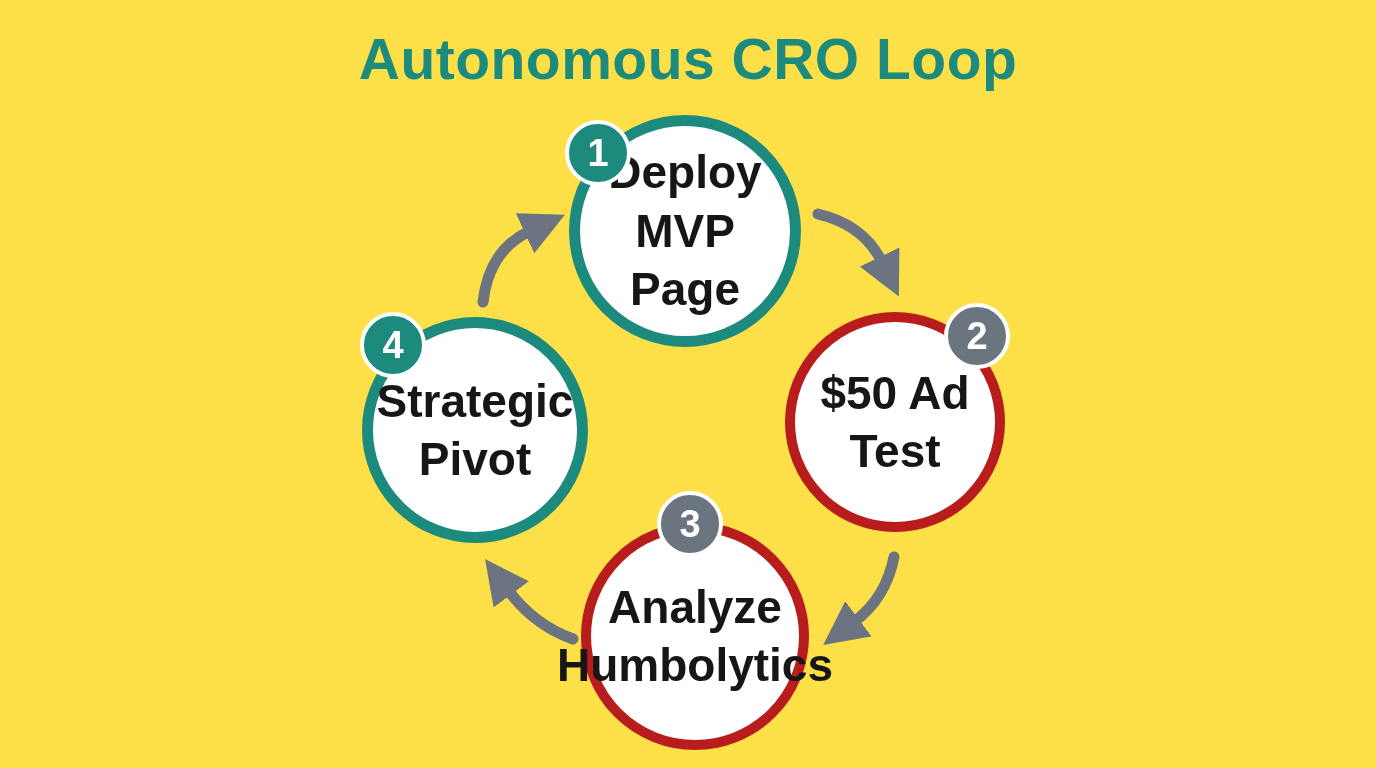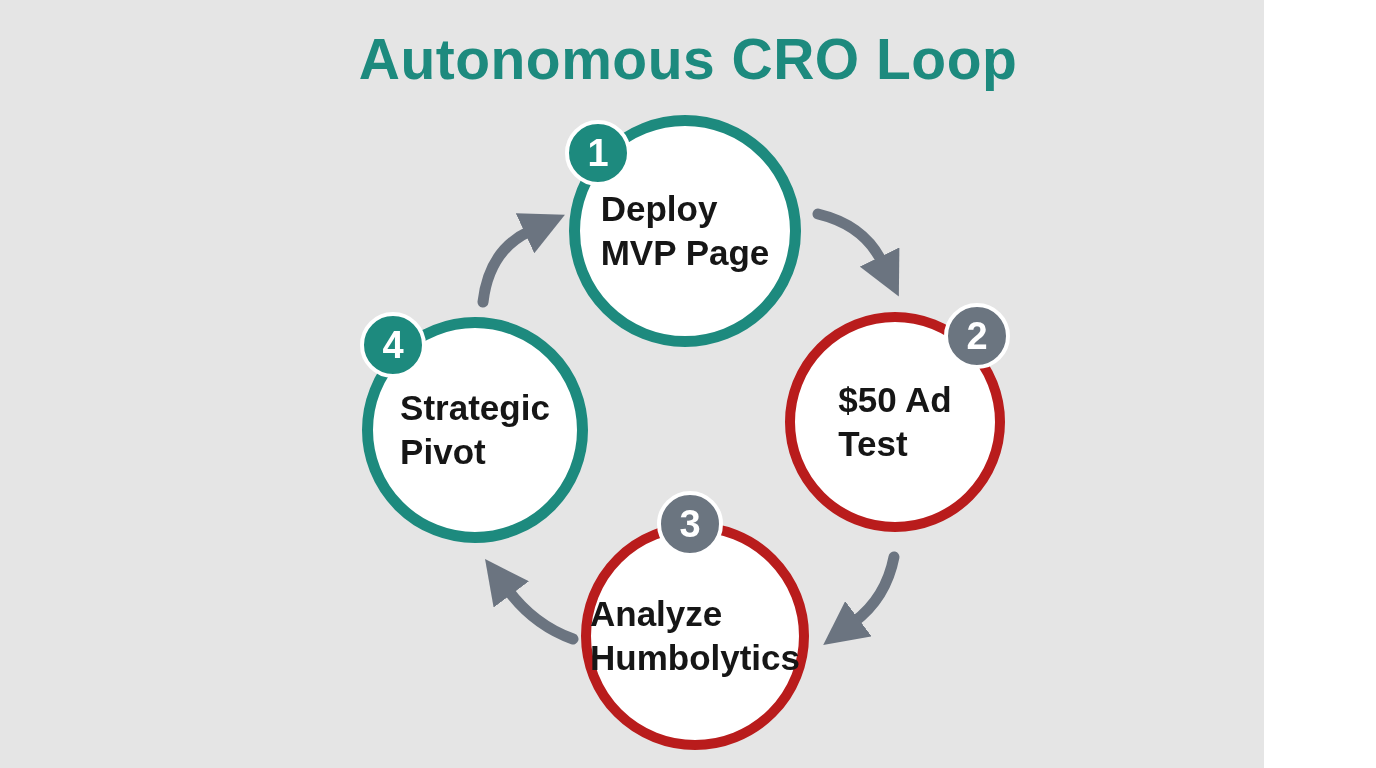--- a/index.html
+++ b/index.html
@@ -1,22 +1,22 @@
 <!DOCTYPE html>
 <html><head>
 <meta charset="utf-8">
 <style>
   html, body { margin: 0; padding: 0; }
   body { background: #ffffff; font-family: "Liberation Sans", sans-serif; }
 
   .canvas {
     position: relative;
-    width: 1264px;
+    width: 1376px;
     height: 768px;
-    background: #e5e5e5;
+    background: #fde047;
     overflow: hidden;
   }
 
   .diagram-title {
     position: absolute;
     top: 26px;
     left: 0;
     width: 1376px;
     text-align: center;
     font-size: 57px;
@@ -39,22 +39,22 @@
     background: #ffffff;
     display: flex;
     align-items: center;
     justify-content: center;
   }
   .step-circle.teal { border: 11px solid #1d8a7e; }
   .step-circle.gray { border: 10px solid #b91c1c; }
 
   .step-label {
     white-space: pre-line;
-    text-align: left;
-    font-size: 35px;
+    text-align: center;
+    font-size: 46px;
     line-height: 1.27;
     font-weight: 700;
     color: #161616;
   }
 
   .step-badge {
     position: absolute;
     box-sizing: content-box;
     width: 58px;
     height: 58px;

